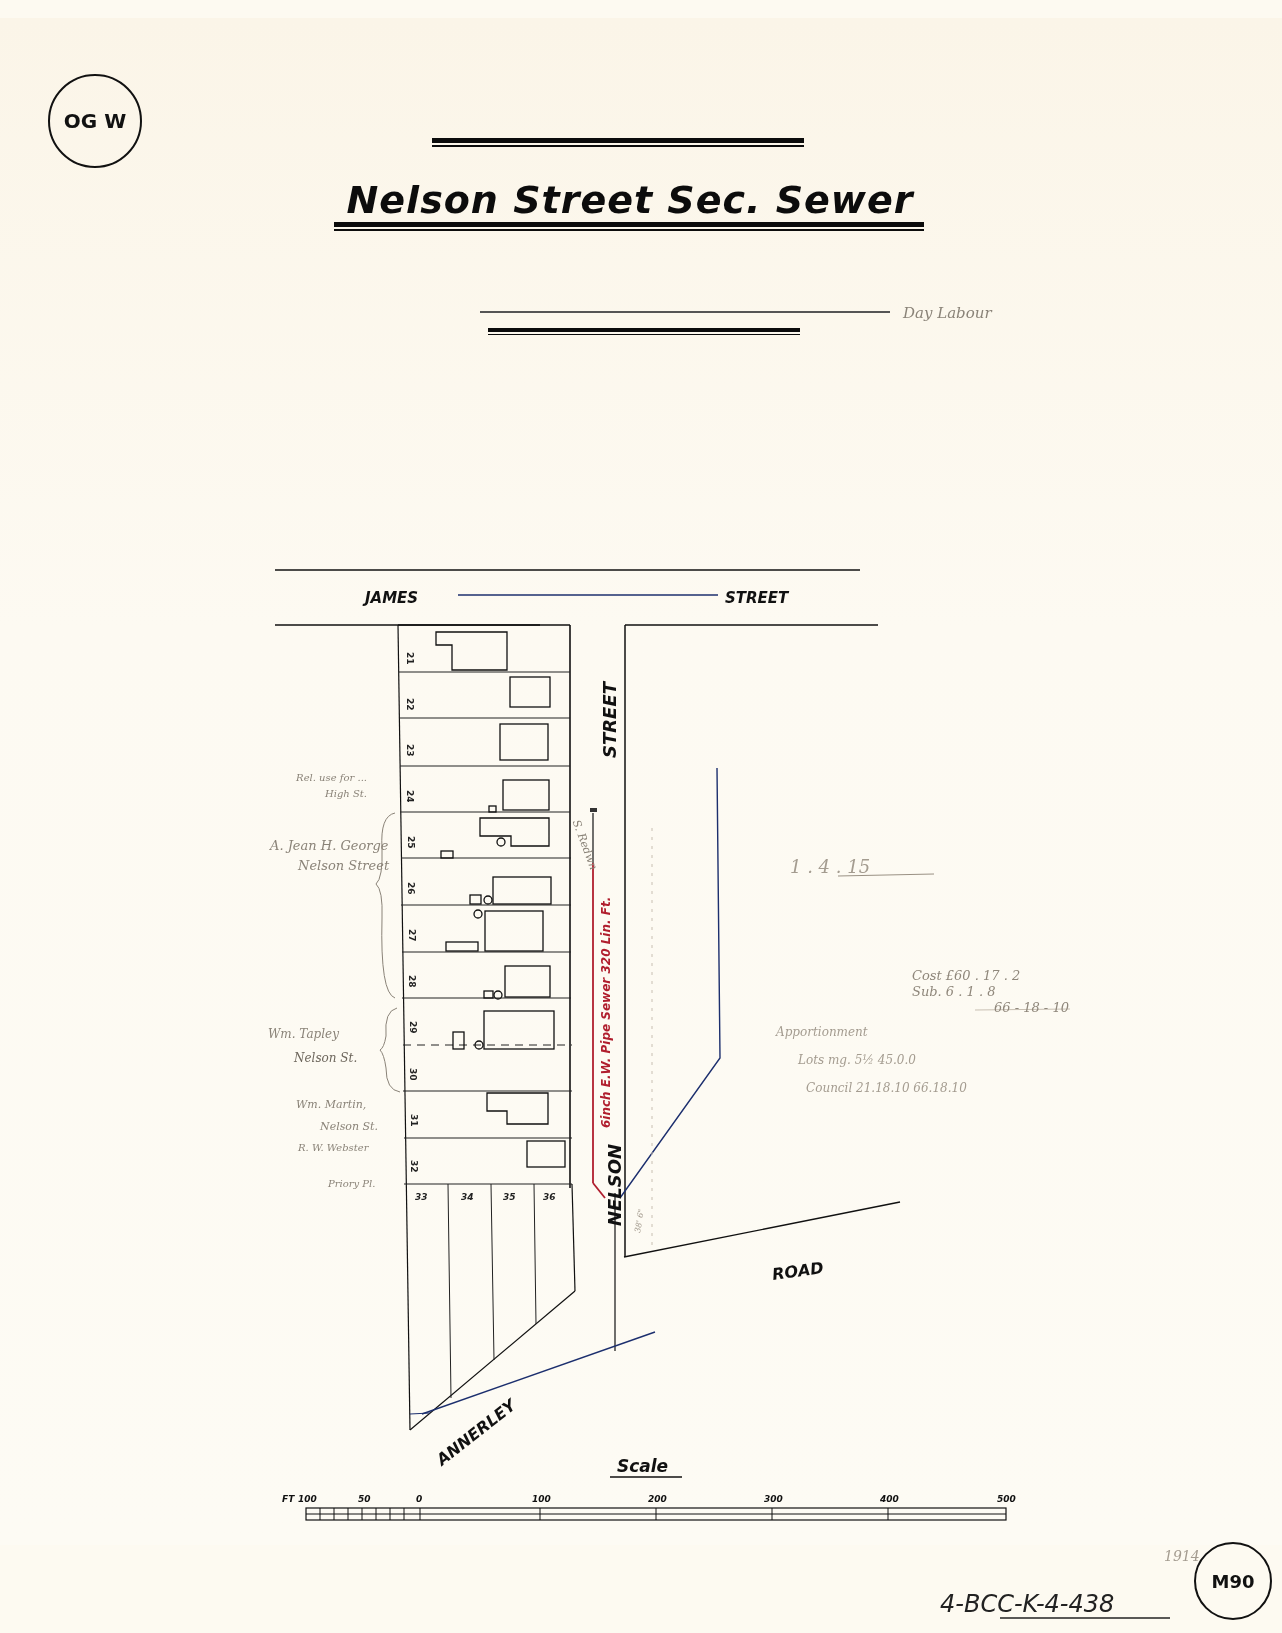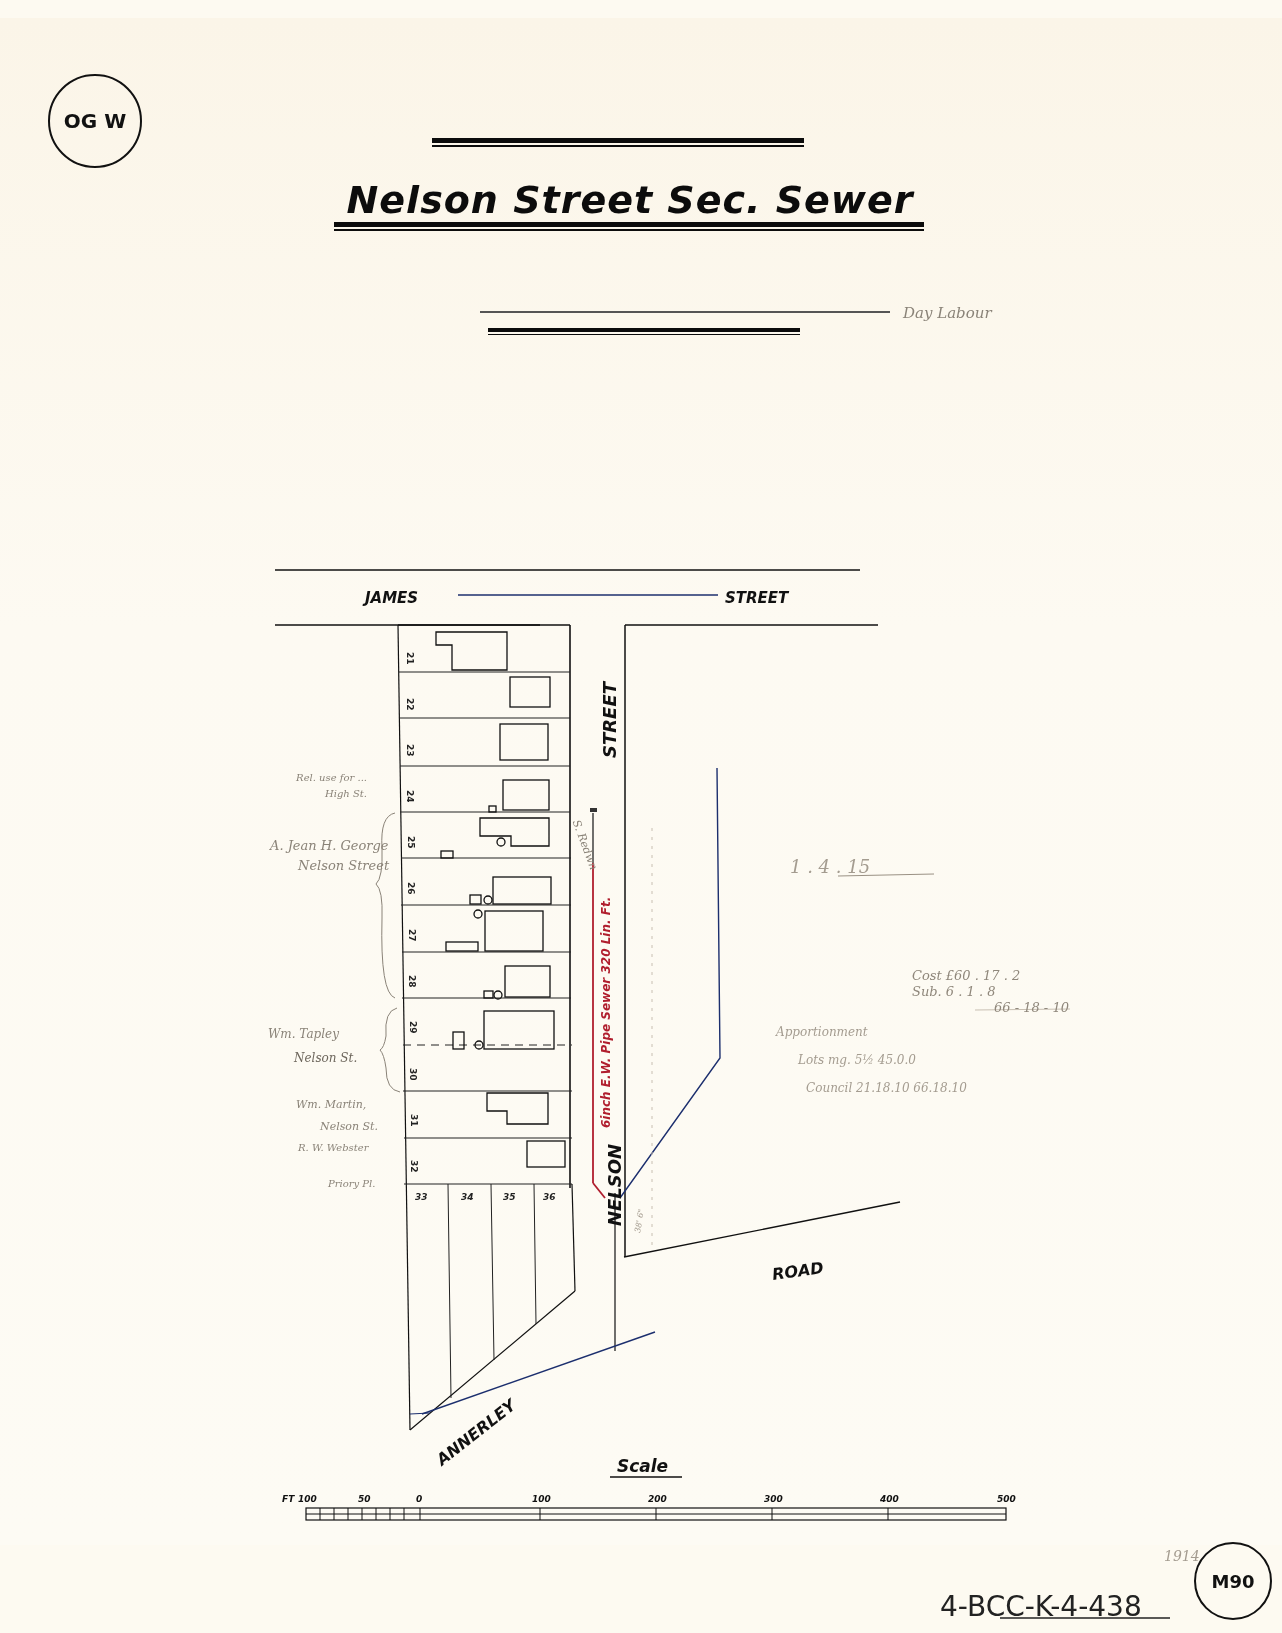--- a/index.html
+++ b/index.html
@@ -8,21 +8,21 @@
   .abs{position:absolute;}
   .stamp{position:absolute;border:2px solid #111;border-radius:50%;display:flex;align-items:center;justify-content:center;font-family:"DejaVu Sans",sans-serif;font-weight:bold;color:#111;}
   .title-main{position:absolute;left:438px;top:58px;width:370px;text-align:center;font-family:"DejaVu Sans",sans-serif;font-weight:bold;font-size:64px;letter-spacing:8px;color:#0c0c0c;}
   .title-sub{position:absolute;left:330px;top:160px;width:600px;text-align:center;font-family:"DejaVu Sans",sans-serif;font-weight:bold;font-style:italic;font-size:38px;color:#0c0c0c;letter-spacing:1px;}
   .contract{position:absolute;left:490px;top:268px;font-family:"DejaVu Sans",sans-serif;font-weight:bold;font-style:italic;font-size:34px;color:#0c0c0c;}
   .uline{position:absolute;background:#0c0c0c;}
   .hand{position:absolute;font-family:"DejaVu Serif",serif;font-style:italic;color:#8a8378;font-size:13px;white-space:nowrap;}
   .lbl{font-family:"DejaVu Sans",sans-serif;font-weight:bold;font-style:italic;fill:#111;}
   .lot{font-family:"DejaVu Sans",sans-serif;font-weight:bold;font-size:9px;fill:#222;}
   .scale-lbl{font-family:"DejaVu Sans",sans-serif;font-weight:bold;font-style:italic;font-size:9px;fill:#111;}
-  .refno{position:absolute;left:940px;top:1572px;font-family:"DejaVu Sans",sans-serif;font-size:28px;color:#222;}
+  .refno{position:absolute;left:940px;top:1572px;font-family:"DejaVu Sans",sans-serif;font-style:italic;font-size:24px;color:#222;}
 </style>
 </head>
 <body>
 
 <div class="sheet">
 
   <div class="stamp" style="left:48px;top:56px;width:90px;height:90px;font-size:20px;">
     <span>OG W</span>
   </div>
 

